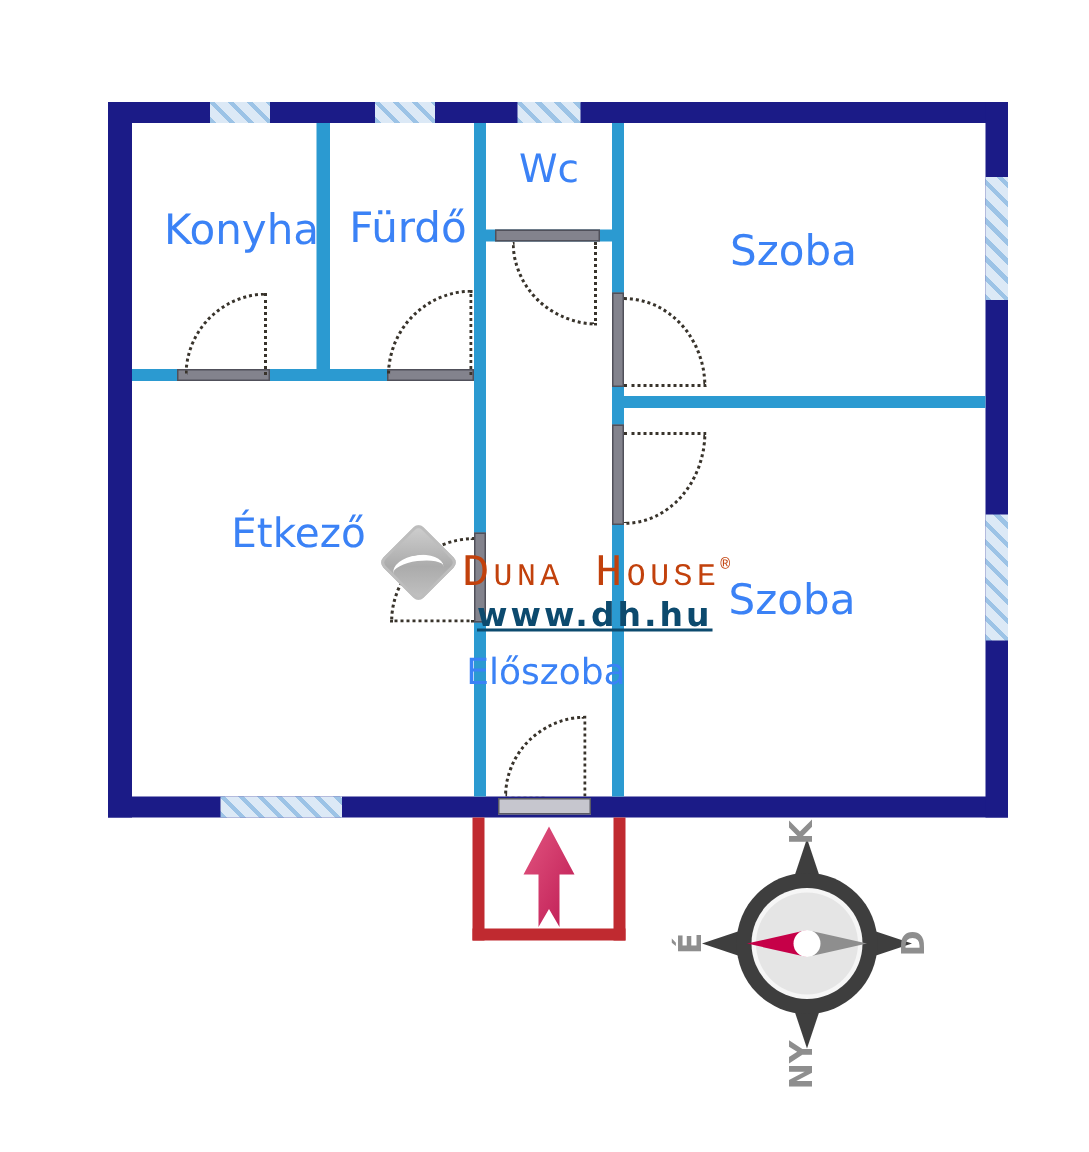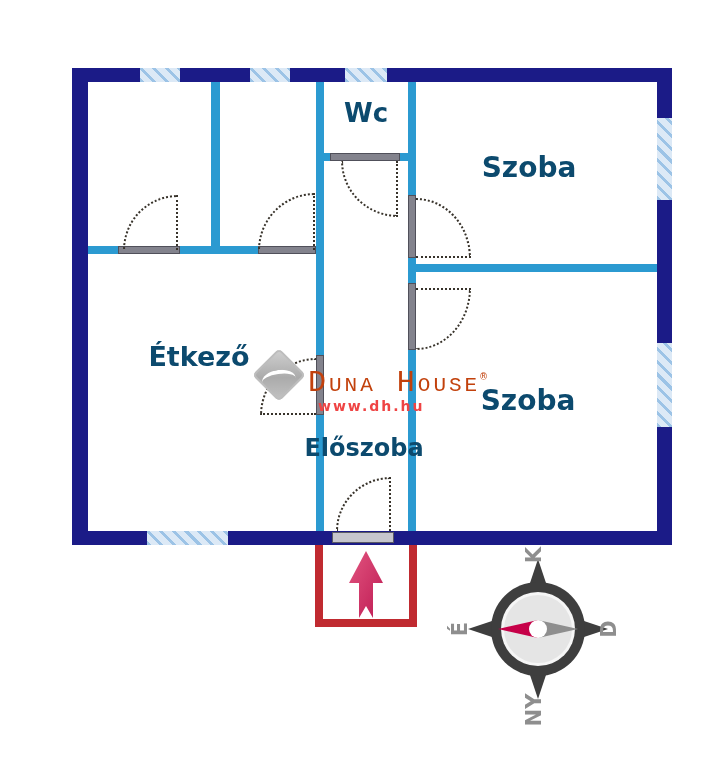--- a/index.html
+++ b/index.html
@@ -53,43 +53,43 @@
   #door-szoba-bottom{left:416px;top:288px;width:55px;height:62px;
     border-bottom:2px dotted #38332b;border-right:2px dotted #38332b;border-top:2px dotted #38332b;
     border-bottom-right-radius:100% 100%;}
   #door-etkezo{left:260px;top:358px;width:56px;height:57px;
     border-top:2px dotted #38332b;border-left:2px dotted #38332b;border-bottom:2px dotted #38332b;
     border-top-left-radius:100% 100%;}
   #door-eloszoba{left:336px;top:477px;width:55px;height:54px;
     border-top:2px dotted #38332b;border-left:2px dotted #38332b;border-right:2px dotted #38332b;
     border-top-left-radius:100% 100%;}
   
-  .room-label{position:absolute;transform:translate(-50%,-50%);color:#0c4a6e;font-weight:bold;white-space:nowrap;}
+  .room-label{position:absolute;transform:translate(-50%,-50%);color:#3b82f6;font-weight:normal;white-space:nowrap;}
   #lbl-konyha{left:161px;top:153px;font-size:28px;}
   #lbl-furdo{left:272px;top:152px;font-size:28px;}
   #lbl-wc{left:366px;top:113px;font-size:26px;}
   #lbl-szoba-top{left:529px;top:167px;font-size:28px;}
   #lbl-kozlekedo{left:366px;top:271px;font-size:19px;}
   #lbl-etkezo{left:199px;top:356px;font-size:27px;}
   #lbl-szoba-bottom{left:528px;top:400px;font-size:28px;}
   #lbl-eloszoba{left:364px;top:448px;font-size:24px;}
   
   #watermark{position:absolute;left:0;top:0;z-index:30;}
   #wm-logo{position:absolute;left:252px;top:348px;width:54px;height:54px;}
   #wm-logo .dia{position:absolute;left:8px;top:8px;width:38px;height:38px;transform:rotate(45deg);
      background:linear-gradient(135deg,#d2d2d2 0%,#ababab 55%,#c4c4c4 100%);border-radius:5px;
      box-shadow:inset 0 0 0 2px #bdbdbd;}
   #wm-logo .swoosh{position:absolute;left:10px;top:22px;width:34px;height:16px;
      border-top:4px solid #ffffff;border-radius:50%;transform:rotate(-8deg);}
   #wm-text{position:absolute;left:308px;top:362px;width:360px;color:#c2410c;
      font-family:Liberation Mono, monospace;font-variant:small-caps;
      font-size:30px;letter-spacing:3px;line-height:30px;white-space:nowrap;}
   #wm-text sup{font-size:11px;vertical-align:super;}
-  #wm-url{position:absolute;left:318px;top:398px;color:#ef4444;font-weight:bold;
-     font-size:14px;letter-spacing:2px;}
+  #wm-url{position:absolute;left:318px;top:398px;color:#0c4a6e;font-weight:bold;
+     font-size:22px;letter-spacing:2px;text-decoration:underline;}
   
   #entrance-frame{position:absolute;left:315px;top:545px;width:102px;height:82px;box-sizing:border-box;
      border:8px solid #c02a30;border-top:none;}
   #entrance-arrow{position:absolute;left:315px;top:545px;width:102px;height:82px;}
   
   #compass{position:absolute;left:466px;top:557px;width:144px;height:144px;}
   .compass-label{position:absolute;color:#8e8e8e;font-weight:bold;font-size:21px;white-space:nowrap;
      transform:translate(-50%,-50%) rotate(-90deg);}
   #cl-top{left:534px;top:555px;}
   #cl-right{left:609px;top:629px;}
@@ -129,20 +129,22 @@
   <div class="bar" id="bar-entrance"></div>
 
   <div class="door" id="door-konyha"></div>
   <div class="door" id="door-furdo"></div>
   <div class="door" id="door-wc"></div>
   <div class="door" id="door-szoba-top"></div>
   <div class="door" id="door-szoba-bottom"></div>
   <div class="door" id="door-etkezo"></div>
   <div class="door" id="door-eloszoba"></div>
 
+  <div class="room-label" id="lbl-konyha">Konyha</div>
+  <div class="room-label" id="lbl-furdo">Fürdő</div>
   <div class="room-label" id="lbl-wc">Wc</div>
   <div class="room-label" id="lbl-szoba-top">Szoba</div>
   <div class="room-label" id="lbl-etkezo">Étkező</div>
   <div class="room-label" id="lbl-szoba-bottom">Szoba</div>
   <div class="room-label" id="lbl-eloszoba">Előszoba</div>
 
   <div id="watermark">
     <div id="wm-logo">
       <div class="dia"></div>
         <div class="swoosh"></div>

